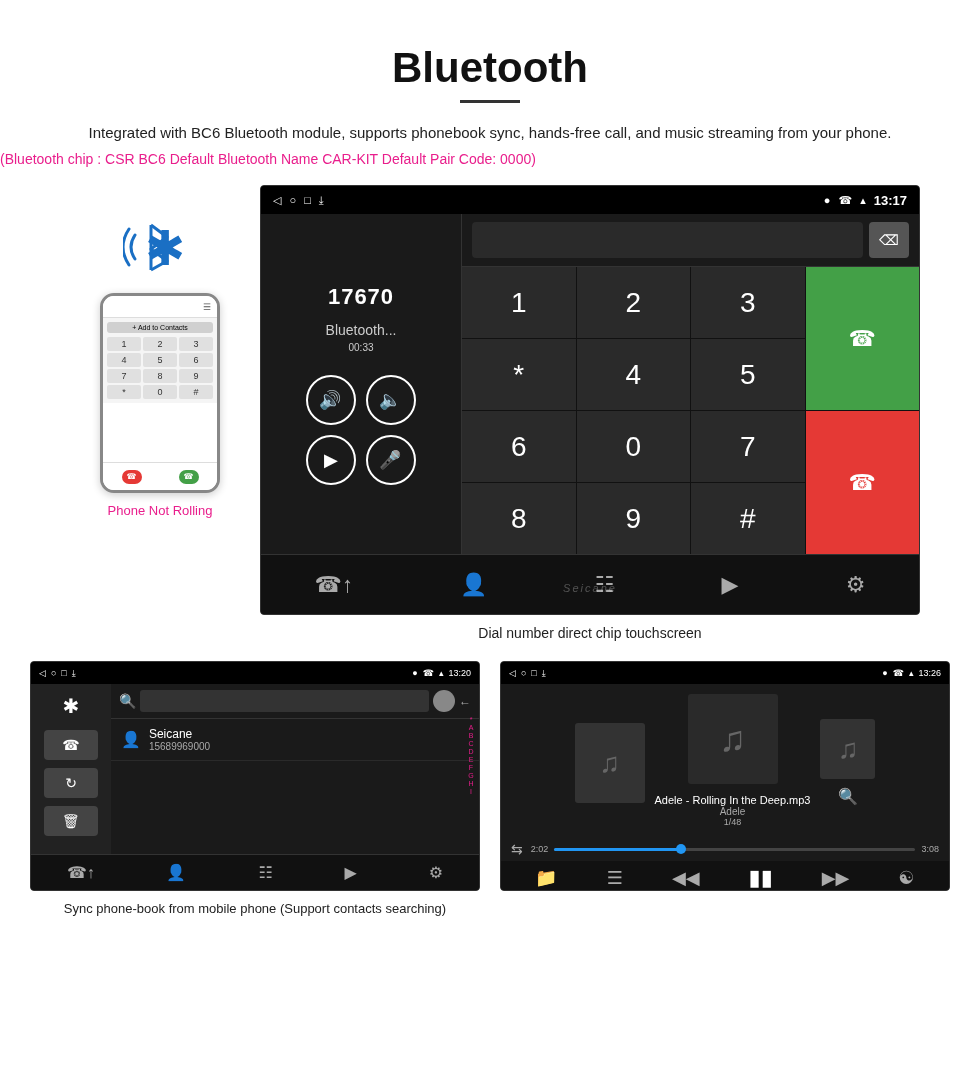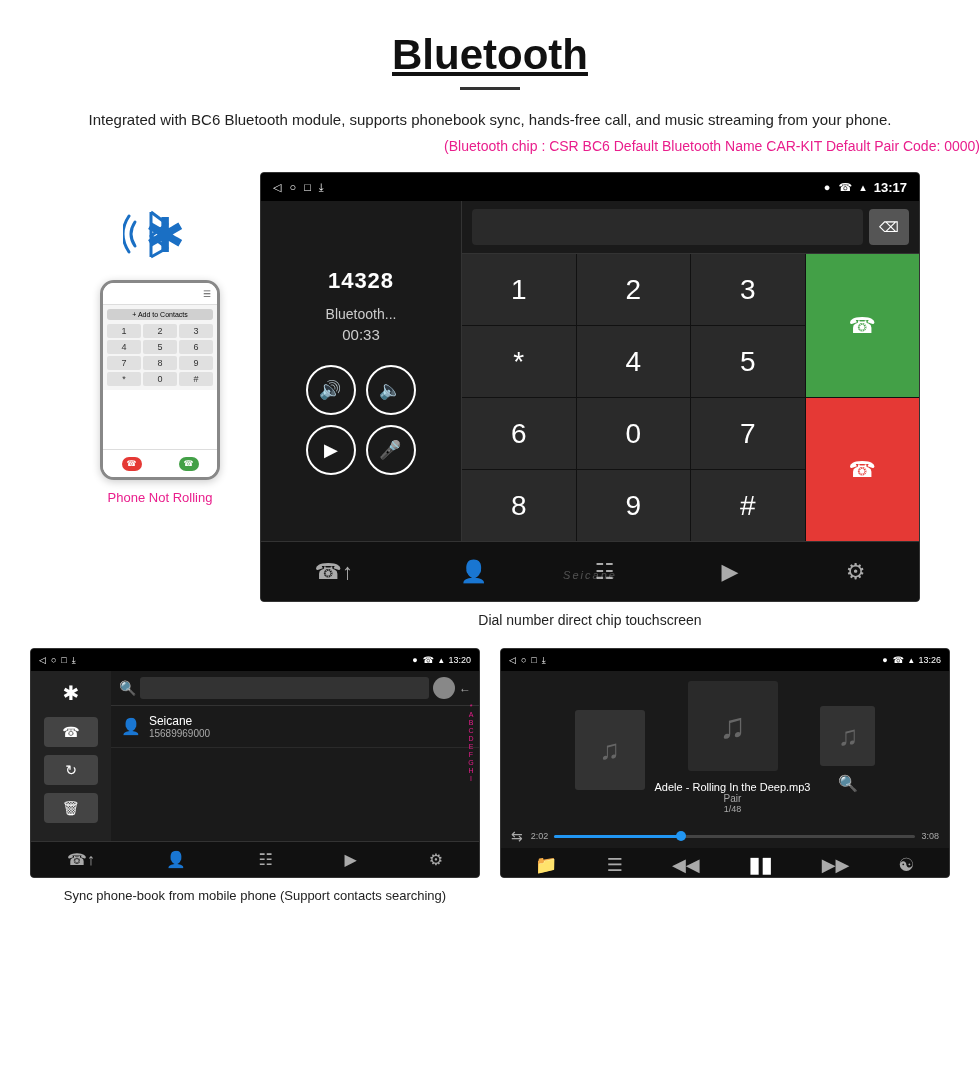--- a/index.html
+++ b/index.html
@@ -9,40 +9,39 @@
       width: 980px;
       min-height: 1086px;
       overflow-x: hidden;
     }
 
     
     .page-title {
       text-align: center;
       font-size: 42px;
       font-weight: bold;
-      padding: 31px 0 8px;
+      padding: 44px 0 8px;
       color: #111;
-      text-decoration: underline;
     }
     .title-underline {
       width: 60px;
       height: 3px;
       background: #333;
       margin: 0 auto 18px;
     }
     .description {
       text-align: center;
       font-size: 15px;
       color: #222;
       line-height: 1.6;
       padding: 0 60px;
       margin-bottom: 6px;
     }
     .specs-line {
-      text-align: right;
+      text-align: left;
       font-size: 14px;
       color: #e91e8c;
       margin-bottom: 18px;
       font-weight: 500;
     }
 
     
     .main-section {
       display: flex;
       flex-direction: row;
@@ -200,21 +199,21 @@
       font-size: 22px;
       font-weight: bold;
       color: #fff;
       letter-spacing: 1px;
     }
     .caller-status {
       font-size: 14px;
       color: #ccc;
     }
     .caller-time {
-      font-size: 15px;
+      font-size: 10px;
       color: #ccc;
       margin-top: -8px;
     }
     .caller-controls {
       display: grid;
       grid-template-columns: 1fr 1fr;
       gap: 10px;
       margin-top: 10px;
     }
     .ctrl-btn {
@@ -607,21 +606,21 @@
         <span>●</span>
         <span>☎</span>
         <span>▴</span>
         <span class="status-time">13:17</span>
       </div>
     </div>
 
     <div class="car-screen-body">
 
       <div class="caller-panel">
-        <div class="caller-number">14328</div>
+        <div class="caller-number">17670</div>
         <div class="caller-status">Bluetooth...</div>
         <div class="caller-time">00:33</div>
         <div class="caller-controls">
           <div class="ctrl-btn" title="Volume Up">🔊</div>
           <div class="ctrl-btn" title="Volume Down">🔈</div>
           <div class="ctrl-btn" title="Transfer">▶</div>
           <div class="ctrl-btn" title="Mute">🎤</div>
         </div>
       </div>
 
@@ -757,21 +756,21 @@
         </div>
       </div>
 
       <div class="music-body">
         <div class="music-album-area">
           <div class="album-art">♫</div>
           <div style="display:flex;flex-direction:column;align-items:center;gap:6px;">
             <div class="album-art-main">♫</div>
             <div class="music-info-area">
               <div class="music-title">Adele - Rolling In the Deep.mp3</div>
-              <div class="music-artist">Pair</div>
+              <div class="music-artist">Adele</div>
               <div class="music-track">1/48</div>
             </div>
           </div>
           <div style="display:flex;flex-direction:column;gap:8px;align-items:center;">
             <div class="album-art" style="width:55px;height:60px;">♫</div>
             <span style="color:#aaa;font-size:16px;cursor:pointer;">🔍</span>
           </div>
         </div>
 
         <div style="display:flex;align-items:center;padding:0 10px 4px;gap:8px;">

